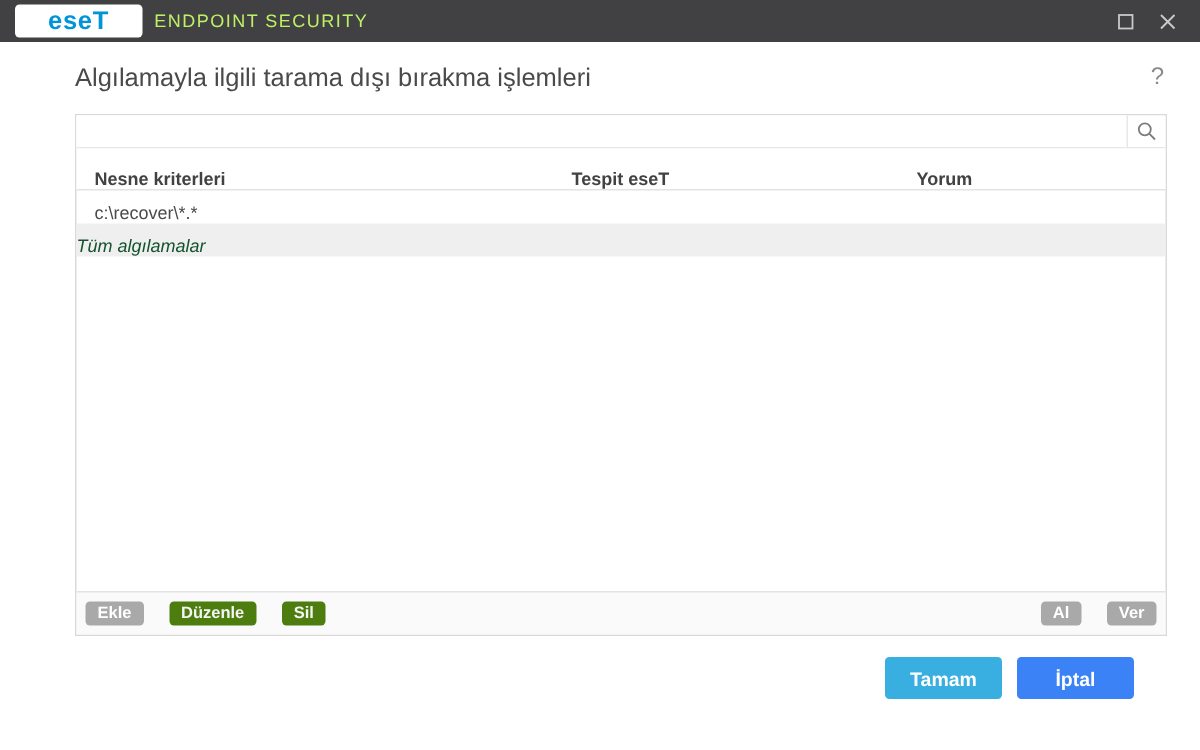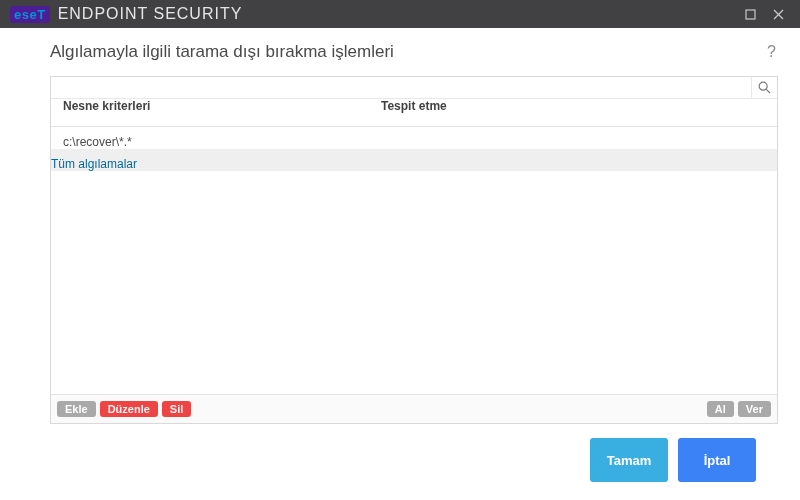--- a/index.html
+++ b/index.html
@@ -20,31 +20,31 @@
     display: flex;
     align-items: center;
     padding: 0 8px 0 10px;
   }
   .brand-logo {
     display: inline-flex;
     align-items: center;
     margin-right: 8px;
   }
   .brand-logo .glyph {
-    background: #4c1d95;
+    background: #ffffff;
     color: #0094d8;
     font-weight: 700;
-    font-size: 13px;
+    font-size: 17px;
     letter-spacing: 0.5px;
-    padding: 1px 4px;
+    padding: 1px 22px;
     border-radius: 3px;
   }
   .brand-name {
-    color: #e5e5e5;
-    font-size: 16px;
+    color: #bef264;
+    font-size: 12px;
     letter-spacing: 1px;
     font-weight: 400;
   }
   .titlebar-spacer { flex: 1; }
   .titlebar-btn {
     width: 28px; height: 22px;
     display: inline-flex; align-items: center; justify-content: center;
     color: #c9c9c9;
     cursor: pointer;
   }
@@ -101,74 +101,74 @@
     display: flex; align-items: center; justify-content: center;
     color: #7b7b7b;
     cursor: pointer;
   }
 
   .table-head {
     display: flex;
     background: #fff;
     border-bottom: 1px solid #e3e3e3;
     height: 28px;
-    align-items: flex-start;
+    align-items: flex-end;
     font-weight: 600;
     color: #424242;
   }
   .col-a { width: 330px; padding-left: 12px; }
   .col-b { width: 230px; }
   .col-c { flex: 1; padding-right: 10px; }
 
   .table-body {
     flex: 1;
     overflow: auto;
   }
   .row {
     display: flex;
     height: 22px;
     align-items: flex-end;
     color: #4a4a4a;
   }
   .row:nth-child(even) { background: #efefef; }
-  .row .col-b.italic { color: #0369a1; }
+  .row .col-b.italic { font-style: italic; color: #14532d; }
 
   .panel-footer {
     display: flex;
     align-items: center;
     padding: 6px 6px;
-    gap: 4px;
+    gap: 17px;
     border-top: 1px solid #e3e3e3;
     background: #fafafa;
   }
   .chip {
     background: #a9a9a9;
     color: #fff;
     font-size: 11px;
     padding: 2px 8px;
     border-radius: 3px;
     cursor: pointer;
     font-weight: 600;
   }
   .chip.disabled {
-    background: #ef4444;
+    background: #4d7c0f;
     color: #f4f4f4;
     cursor: default;
   }
   .panel-footer .spacer { flex: 1; }
 
   .dialog-footer {
     display: flex;
     justify-content: flex-end;
     gap: 10px;
     padding: 14px 22px 0 22px;
   }
   .btn {
     min-width: 78px;
-    height: 44px;
+    height: 28px;
     border: none;
     border-radius: 3px;
     color: #fff;
     font-size: 13px;
     font-weight: 600;
     cursor: pointer;
     display: inline-flex; align-items: center; justify-content: center;
   }
   .btn.primary { background: #39aee0; }
   .btn.secondary { background: #3b82f6; }
@@ -206,21 +206,22 @@
       <div class="search-btn">
         <svg width="13" height="13" viewBox="0 0 13 13" fill="none">
             <circle cx="5.2" cy="5.2" r="4" stroke="#7b7b7b" stroke-width="1.2"></circle>
             <path d="M8.3 8.3 L12 12" stroke="#7b7b7b" stroke-width="1.2"></path>
           </svg>
       </div>
     </div>
 
     <div class="table-head">
       <div class="col-a">Nesne kriterleri</div>
-      <div class="col-b">Tespit etme</div>
+      <div class="col-b">Tespit eseT</div>
+      <div class="col-c">Yorum</div>
     </div>
 
     <div class="table-body">
       <div class="row">
         <div class="col-a">c:\recover\*.*</div>
         <div class="col-c"></div>
       </div>
       <div class="row">
         <div class="col-b italic">Tüm algılamalar</div>
       </div>

